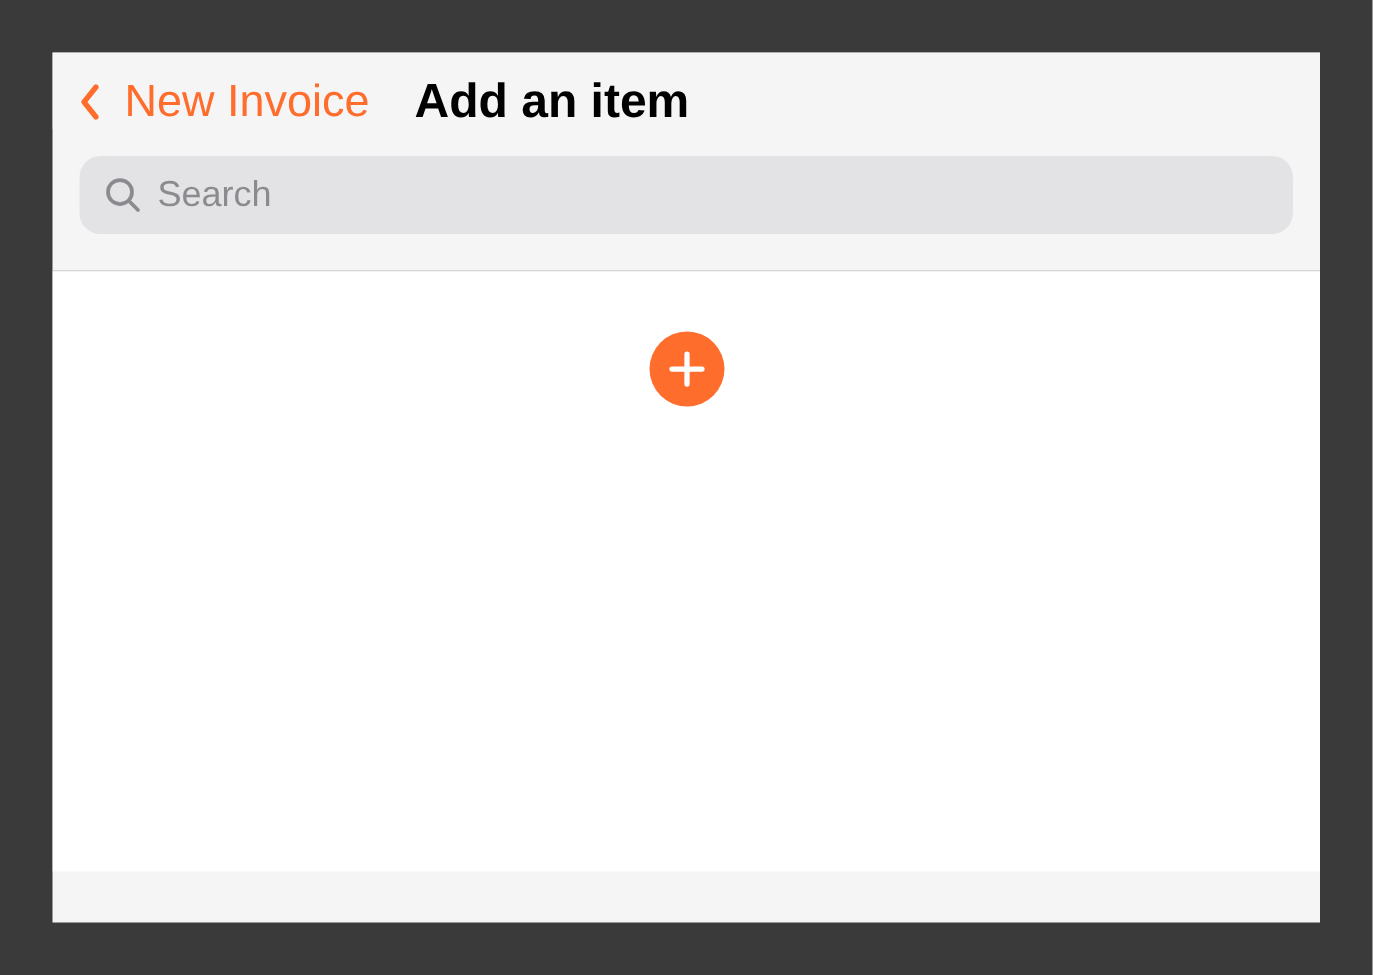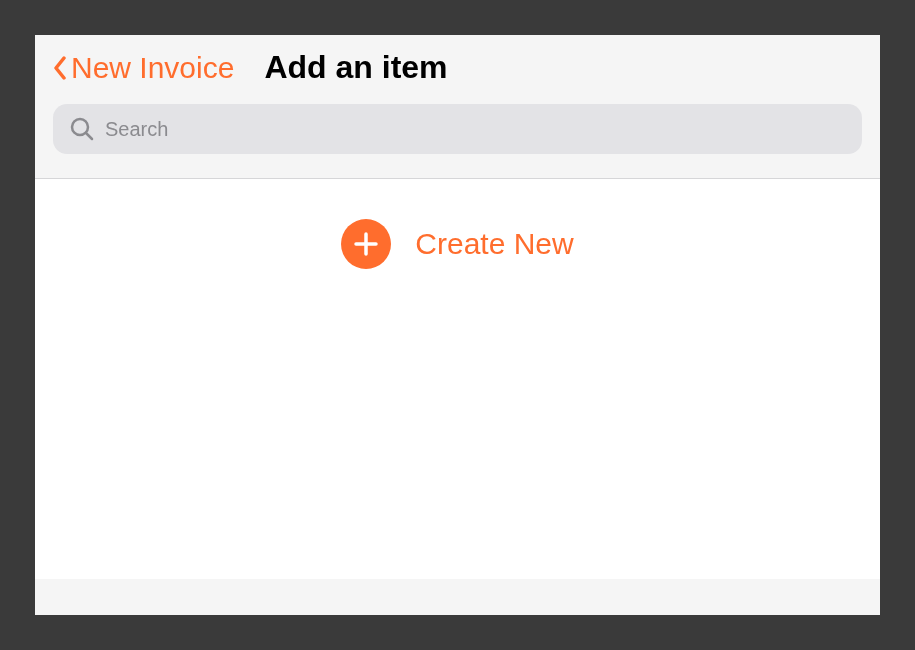--- a/index.html
+++ b/index.html
@@ -25,21 +25,21 @@
       background: #f5f5f5;
     }
     .nav-row {
       display: flex;
       align-items: center;
       gap: 6px;
     }
     .back-button {
       display: flex;
       align-items: center;
-      gap: 4px;
+      gap: 16px;
       color: #ff6d2d;
       font-size: 30px;
       font-weight: 400;
       cursor: pointer;
       user-select: none;
     }
     .chevron-left {
       display: inline-block;
       width: 14px;
       height: 24px;
@@ -70,21 +70,21 @@
       height: 26px;
       flex-shrink: 0;
     }
     .search-icon svg {
       display: block;
     }
     .search-input {
       border: none;
       background: transparent;
       outline: none;
-      font-size: 20px;
+      font-size: 24px;
       color: #000;
       width: 100%;
       font-family: inherit;
     }
     .search-input::placeholder {
       color: #8b8b8f;
     }
     .divider {
       height: 1px;
       background: #d6d6d8;
@@ -155,16 +155,15 @@
   <div class="divider"></div>
 
   <div class="content">
     <div class="create-new-button">
       <span class="plus-circle">
         <svg viewBox="0 0 28 28" width="28" height="28">
           <line x1="14" y1="4" x2="14" y2="24" stroke="#ffffff" stroke-width="3.5" stroke-linecap="round"></line>
           <line x1="4" y1="14" x2="24" y2="14" stroke="#ffffff" stroke-width="3.5" stroke-linecap="round"></line>
         </svg>
       </span>
-      <span class="create-new-label">Create New</span>
     </div>
   </div>
 </div>
 
 </body></html>

